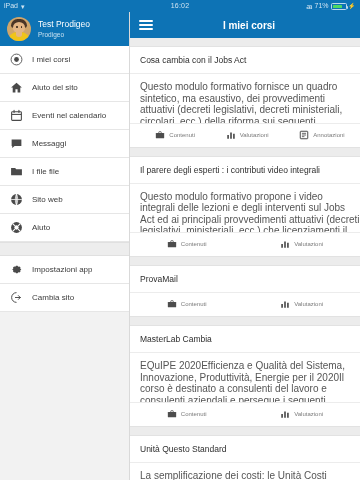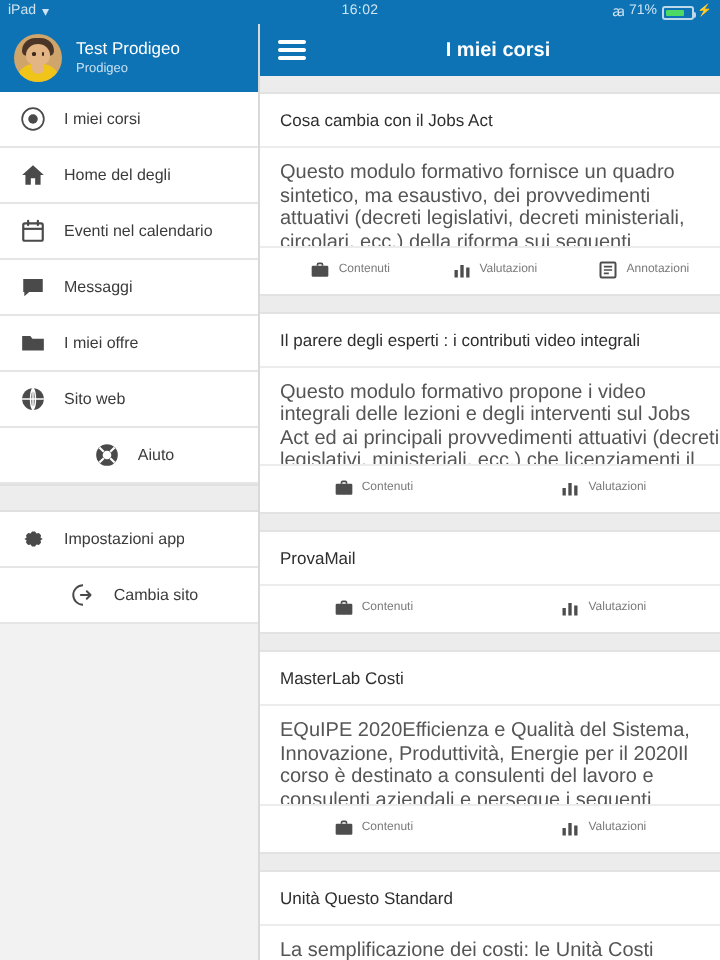--- a/index.html
+++ b/index.html
@@ -183,21 +183,21 @@
   .nav-item {
     height: 28px;
     display: flex;
     align-items: center;
     padding: 0 6px 0 9px;
     box-sizing: border-box;
     border-bottom: 1px solid #e6e6e6;
     background: #ffffff;
     cursor: pointer;
   }
-  .nav-item:last-child { border-bottom: 1px solid #e6e6e6; justify-content: center; }
+  .nav-item:last-child { border-bottom: 1px solid #e6e6e6; }
   .nav-ico {
     width: 15px;
     height: 15px;
     flex: 0 0 auto;
     margin-right: 8px;
     display: flex;
     align-items: center;
     justify-content: center;
     color: #4a4a4a;
   }
@@ -377,21 +377,21 @@
         </span>
         <span class="nav-label">I miei corsi</span>
       </div>
 
       <div class="nav-item">
         <span class="nav-ico">
           <svg width="13" height="13" viewBox="0 0 24 24">
               <path d="M12 3 L22 12 h-3 v9 h-5 v-6 h-4 v6 H5 v-9 H2 Z" fill="currentColor"></path>
             </svg>
         </span>
-        <span class="nav-label">Home del degli</span>
+        <span class="nav-label">Aiuto del sito</span>
       </div>
 
 
       <div class="nav-item">
         <span class="nav-ico">
           <svg width="13" height="13" viewBox="0 0 24 24">
               <rect x="3" y="5" width="18" height="16" rx="1.5" fill="none" stroke="currentColor" stroke-width="2"></rect>
               <path d="M3 10h18" stroke="currentColor" stroke-width="2"></path>
               <path d="M7.5 2.5v4M16.5 2.5v4" stroke="currentColor" stroke-width="2" stroke-linecap="round"></path>
             </svg>
@@ -407,21 +407,21 @@
         </span>
         <span class="nav-label">Messaggi</span>
       </div>
 
       <div class="nav-item">
         <span class="nav-ico">
           <svg width="13" height="13" viewBox="0 0 24 24">
               <path d="M2 5.5h7.5l2 2.5H22V19H2z" fill="currentColor"></path>
             </svg>
         </span>
-        <span class="nav-label">I miei offre</span>
+        <span class="nav-label">I file file</span>
       </div>
 
       <div class="nav-item">
         <span class="nav-ico">
           <svg width="13" height="13" viewBox="0 0 24 24">
               <circle cx="12" cy="12" r="10" fill="currentColor"></circle>
               <path d="M12 2v20M2 12h20M12 2c3 3.5 3 16.5 0 20M12 2C9 5.5 9 18.5 12 22" fill="none" stroke="#ffffff" stroke-width="1.4"></path>
             </svg>
         </span>
         <span class="nav-label">Sito web</span>
@@ -557,21 +557,21 @@
                   <rect x="10" y="6" width="4" height="15" fill="currentColor"></rect>
                   <rect x="17" y="9" width="4" height="12" fill="currentColor"></rect>
                 </svg>
             </span>
             <span class="action-label">Valutazioni</span>
           </div>
         </div>
       </div>
 
       <div class="card">
-        <div class="card-title">MasterLab Costi</div>
+        <div class="card-title">MasterLab Cambia</div>
         <div class="card-desc">EQuIPE 2020Efficienza e Qualità del Sistema, Innovazione, Produttività, Energie per il 2020Il corso è destinato a consulenti del lavoro e consulenti aziendali e persegue i seguenti obiettivi:sviluppare le competenze necessarie a realizzare un'analisi</div>
         <div class="card-actions">
           <div class="action">
             <span class="action-ico">
               <svg width="10" height="10" viewBox="0 0 24 24">
                   <rect x="2" y="7" width="20" height="13" rx="1.5" fill="currentColor"></rect>
                   <path d="M9 7V5.5A1.5 1.5 0 0 1 10.5 4h3A1.5 1.5 0 0 1 15 5.5V7" fill="none" stroke="currentColor" stroke-width="2"></path>
                 </svg>
             </span>
             <span class="action-label">Contenuti</span>

